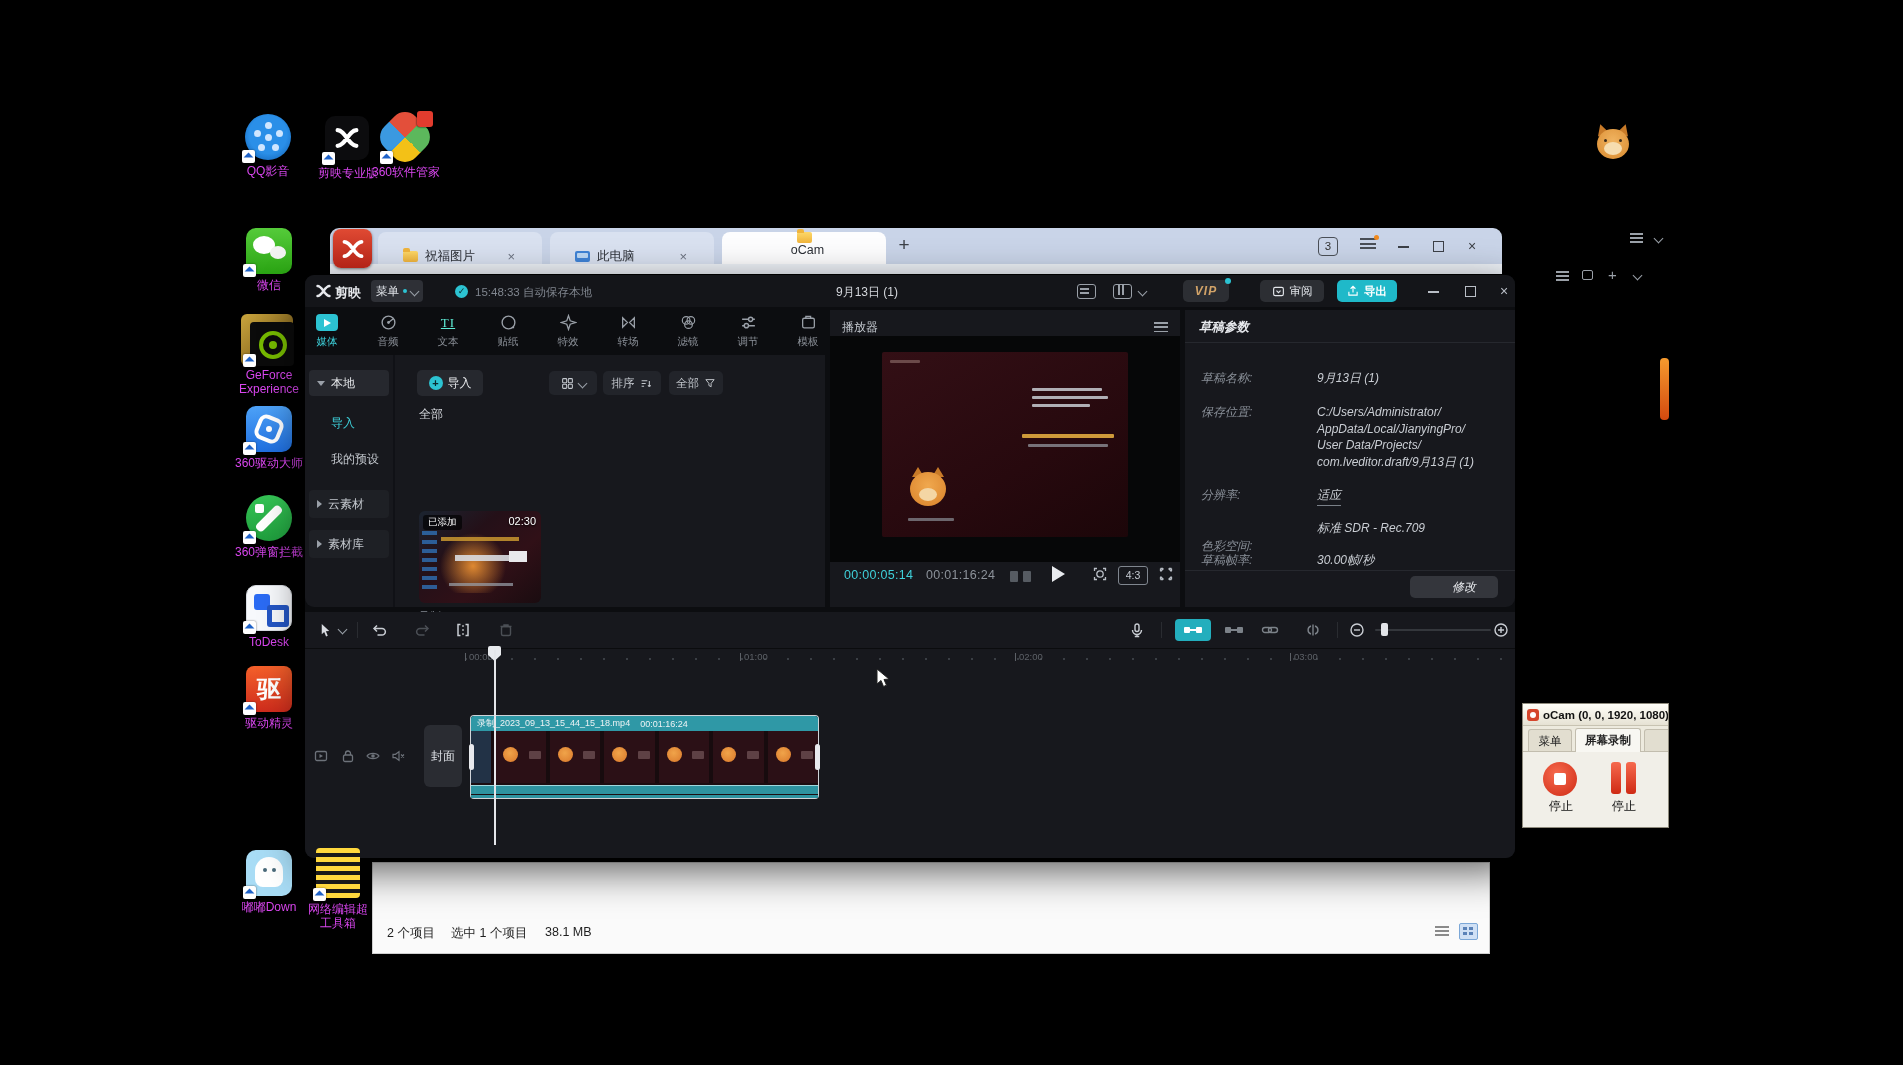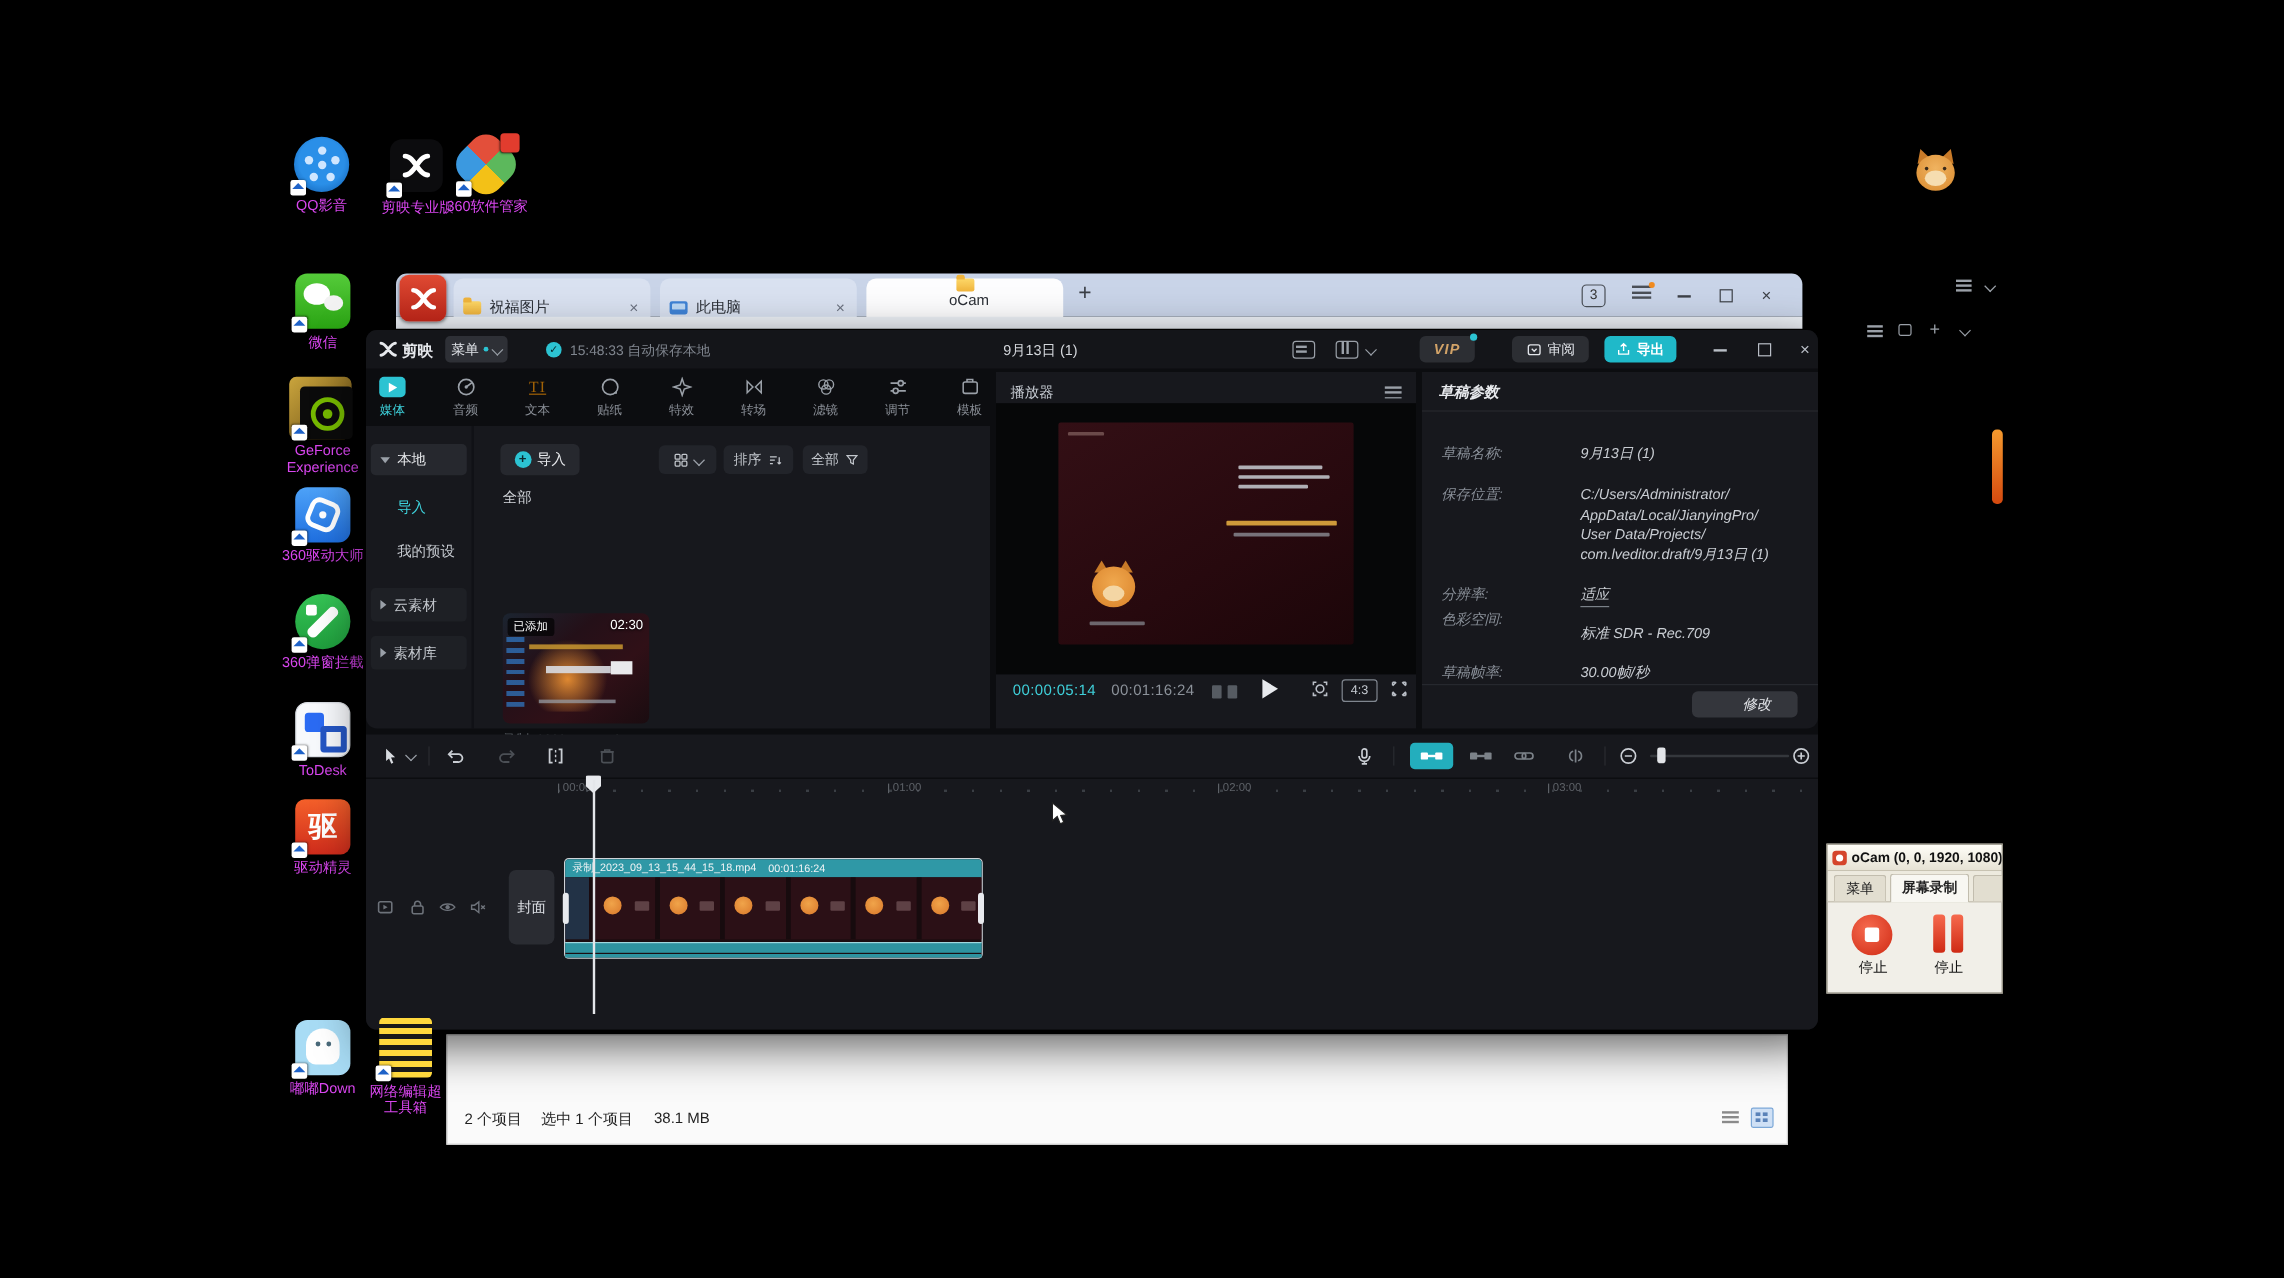--- a/index.html
+++ b/index.html
@@ -35,21 +35,21 @@
   .i-todesk::before{content:"";position:absolute;left:8px;top:9px;width:16px;height:16px;background:#2b6bf3;border-radius:3px;}
   .i-todesk::after{content:"";position:absolute;left:21px;top:20px;width:12px;height:12px;border:5px solid #2456c4;border-radius:3px;}
   .i-drv{width:46px;height:46px;border-radius:8px;background:linear-gradient(#f4602a,#cf2c1c);display:flex;align-items:center;justify-content:center;color:#fff;font-size:24px;font-weight:bold;}
   .i-dudu{width:46px;height:46px;border-radius:10px;background:#a8dcf5;}
   .i-dudu::before{content:"";position:absolute;left:9px;top:7px;width:28px;height:30px;background:#fff;border-radius:14px 14px 8px 8px;}
   .i-dudu::after{content:"";position:absolute;left:17px;top:18px;width:4px;height:4px;border-radius:50%;background:#4a6a7a;box-shadow:9px 0 0 #4a6a7a;}
   .i-toolbox{width:44px;height:50px;border-radius:4px;background:repeating-linear-gradient(180deg,#ffd83d 0 5px,#191919 5px 9px);}
   
   #tabbar{left:330px;top:228px;width:1172px;height:36px;background:#c9d4e8;border-radius:9px 9px 0 0;}
   #tabstrip-under{left:330px;top:264px;width:1172px;height:11px;background:#eef2f8;}
-  .btab{position:absolute;top:4px;height:48px;border-radius:8px 8px 0 0;display:flex;align-items:center;padding:0 8px;box-sizing:border-box;width:164px;background:#d9e1f0;}
+  .btab{position:absolute;top:4px;height:48px;border-radius:8px 8px 0 0;display:flex;align-items:center;padding:0 25px;box-sizing:border-box;width:164px;background:#d9e1f0;}
   .btab.active{background:#fdfdfe;flex-direction:column;}
   .btab .tlbl{font-size:12.5px;color:#2b2f36;margin-left:7px;flex:1;white-space:nowrap;overflow:hidden;}
   .btab .tclose{font-size:13px;color:#6b7280;padding:0 2px;}
   .t-folder{width:15px;height:11px;background:linear-gradient(#fdd869,#f0b43c);border-radius:2px;position:relative;flex:none;}
   .t-folder::before{content:"";position:absolute;left:0;top:-3px;width:7px;height:4px;background:#f0b43c;border-radius:2px 2px 0 0;}
   .t-pc{width:15px;height:11px;background:#3f83d6;border-radius:2px;position:relative;flex:none;}
   .t-pc::before{content:"";position:absolute;left:2px;top:2px;width:11px;height:5px;background:#bcd8f5;border-radius:1px;}
   #capcut-fav{left:333px;top:229px;width:39px;height:39px;border-radius:8px;background:linear-gradient(#e04a33,#b32317);display:flex;align-items:center;justify-content:center;z-index:3;box-shadow:0 1px 3px rgba(0,0,0,.5);}
   .newtab{position:absolute;top:6px;font-size:19px;color:#3c4047;width:24px;text-align:center;}
   .tabcount{position:absolute;top:9px;width:18px;height:17px;border:1.6px solid #4a4f57;border-radius:4px;font-size:11.5px;color:#333;text-align:center;line-height:17px;}
@@ -99,21 +99,21 @@
   .jy-ctl{position:absolute;top:6px;width:22px;height:20px;color:#b9bec6;font-size:14px;text-align:center;line-height:20px;}
   .jy-min::before{content:"";position:absolute;left:5px;top:10px;width:11px;height:1.5px;background:#b9bec6;}
   .jy-max::before{content:"";position:absolute;left:6px;top:5px;width:9px;height:9px;border:1.5px solid #b9bec6;}
   
   .rib-item{position:absolute;top:38px;width:48px;text-align:center;}
   .rib-item .ric{height:19px;display:flex;align-items:center;justify-content:center;color:#9aa0a8;}
   .rib-item .rlb{margin-top:3px;font-size:10.5px;color:#8b9098;}
   .rib-item.active .rlb{color:#3ed3dd;}
   .media-chip{width:22px;height:17px;border-radius:4px;background:#2cc3d2;display:flex;align-items:center;justify-content:center;}
   .media-chip i{width:0;height:0;border-style:solid;border-width:4px 0 4px 7px;border-color:transparent transparent transparent #fff;}
-  .ti-glyph{font-size:13px;color:#a16207;letter-spacing:1px;font-family:"Liberation Serif",serif;text-decoration:underline;}
+  .ti-glyph{font-size:13px;color:#5eead4;letter-spacing:1px;font-family:"Liberation Serif",serif;text-decoration:underline;}
   
   #mp-side-sep{position:absolute;left:88px;top:80px;width:2px;height:252px;background:#101116;}
   .sb-row{position:absolute;left:4px;width:80px;height:26px;background:#26282e;border-radius:4px;display:flex;align-items:center;padding-left:8px;box-sizing:border-box;gap:6px;color:#e8eaed;font-size:12px;}
   .sb-row.dim{background:#1e2025;color:#c3c7cd;height:28px;}
   .sb-link{position:absolute;left:26px;font-size:12px;color:#c3c7cd;}
   .sb-link.sel{color:#3ed3dd;}
   .tri-d{width:0;height:0;border-left:4px solid transparent;border-right:4px solid transparent;border-top:5px solid #9aa0a8;}
   .tri-r{width:0;height:0;border-top:4px solid transparent;border-bottom:4px solid transparent;border-left:5px solid #9aa0a8;}
   .mp-btn{position:absolute;background:#26282e;border-radius:5px;display:flex;align-items:center;justify-content:center;gap:5px;color:#e8eaed;font-size:12px;}
   .plus-circ{width:14px;height:14px;border-radius:50%;background:#2cc3d2;color:#0b2a2e;font-size:11px;line-height:14px;text-align:center;font-weight:bold;}
@@ -577,21 +577,21 @@
       <div class="pr-div" style="top:32px;"></div>
       <span class="pr-lab" style="top:60px;">草稿名称:</span>
       <span class="pr-val" style="top:60px;">9月13日 (1)</span>
       <span class="pr-lab" style="top:94px;">保存位置:</span>
       <span class="pr-val path" style="top:94px;">C:/Users/Administrator/
 AppData/Local/JianyingPro/
 User Data/Projects/
 com.lveditor.draft/9月13日 (1)</span>
       <span class="pr-lab" style="top:177px;">分辨率:</span>
       <span class="pr-val link" style="top:177px;">适应</span>
-      <span class="pr-lab" style="top:198px;">色彩空间:</span>
+      <span class="pr-lab" style="top:228px;">色彩空间:</span>
       <span class="pr-val" style="top:210px;">标准 SDR - Rec.709</span>
       <span class="pr-lab" style="top:242px;">草稿帧率:</span>
       <span class="pr-val" style="top:242px;">30.00帧/秒</span>
       <div class="pr-div" style="top:260px;"></div>
       <div class="pr-btn" style="top:266px;padding-left:20px;">修改</div>
     </div>
 
     <div class="panel" id="tl">
       <div id="tl-toolbar">
         <svg class="tl-ic" style="left:13px;" width="15" height="16" viewBox="0 0 16 16">

